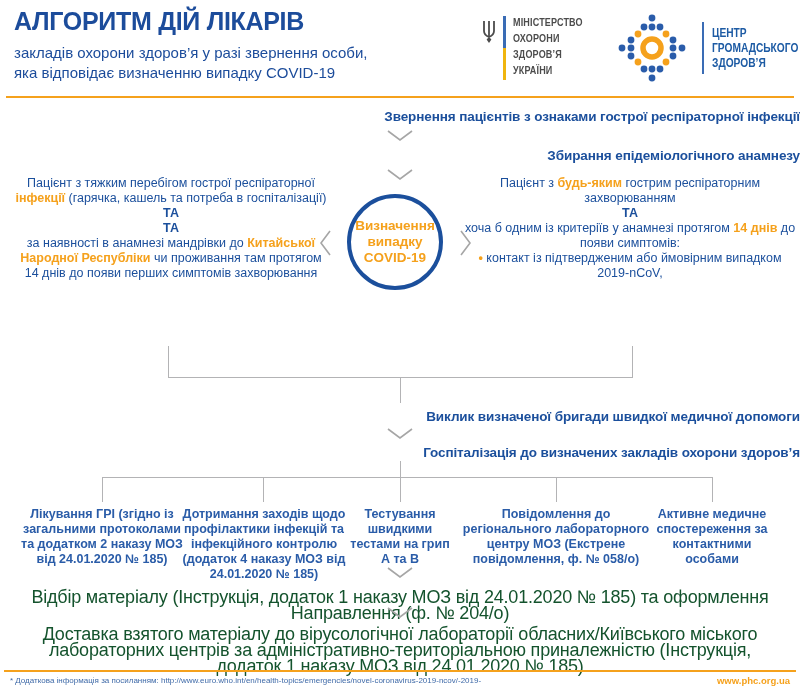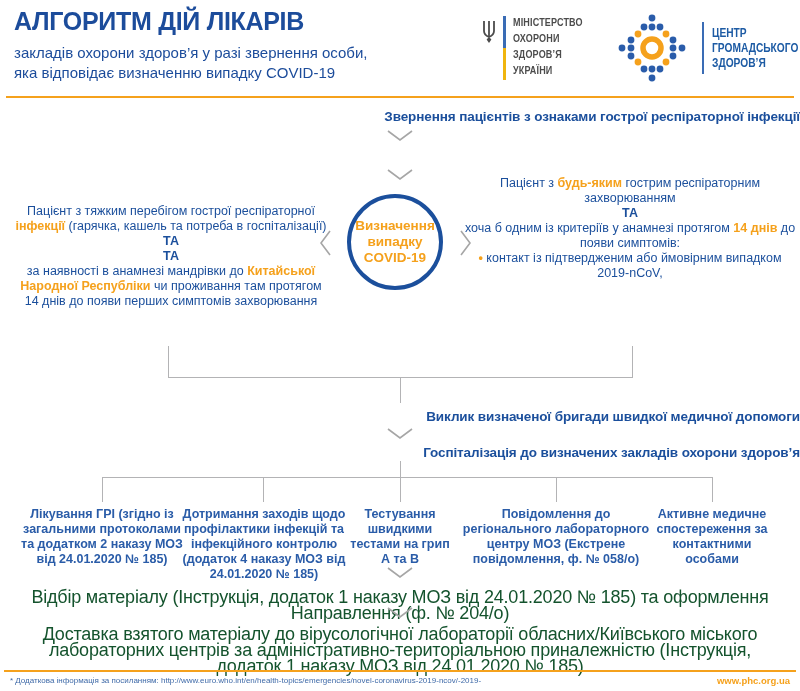--- a/index.html
+++ b/index.html
@@ -25,21 +25,21 @@
   .phc-logo { left:612px; top:8px; width:186px; height:80px; }
   .phc-bar { position:absolute; left:90px; top:14px; width:2px; height:52px; background:#3a6cb5; }
   .phc-text { position:absolute; left:100px; top:18px; font-size:12px; font-weight:bold; color:#1d5ba4;
               line-height:15px; transform:scaleX(0.85); transform-origin:left top; white-space:nowrap; }
 
   
   .step { left:0; width:800px; text-align:right; font-size:13.5px; font-weight:bold; color:#1b4f9c; letter-spacing:-0.1px; }
 
   
   .criteria { font-size:12.5px; line-height:15px; color:#1b4f9c; text-align:center; }
-  .crit-left { left:12px; top:176px; width:318px;margin-top:28px; }
+  .crit-left { left:12px; top:176px; width:318px; }
   .crit-right { left:463px; top:176px; width:334px; }
   .and { font-weight:bold; }
   .hl { color:#f5a11c; font-weight:bold; }
   .bul { color:#f5a11c; font-weight:bold; }
 
   
   .circle {
     left:347px; top:194px; width:96px; height:96px; border:4px solid #1b4f9c; border-radius:50%;
     background:#fff; display:flex; flex-direction:column; justify-content:center; align-items:center;
     font-size:13.5px; font-weight:bold; color:#f5a11c; line-height:16px; text-align:center;
@@ -125,20 +125,21 @@
       <div>ЗДОРОВ’Я</div>
     </div>
   </div>
 
   <div class="abs header-rule"></div>
 
   <div class="abs step" style="top:109px">Звернення пацієнтів з ознаками гострої респіраторної інфекції</div>
   <svg class="abs chev" style="left:387px;top:130px" width="26" height="12" viewBox="0 0 26 12">
       <polyline points="1,1 13,10 25,1" fill="none" stroke="#a6a6a6" stroke-width="1.6"></polyline>
     </svg>
+  <div class="abs step" style="top:148px">Збирання епідеміологічного анамнезу</div>
   <svg class="abs chev" style="left:387px;top:169px" width="26" height="12" viewBox="0 0 26 12">
       <polyline points="1,1 13,10 25,1" fill="none" stroke="#a6a6a6" stroke-width="1.6"></polyline>
     </svg>
 
   <div class="abs criteria crit-left">
     <span>Пацієнт з тяжким перебігом гострої респіраторної </span><span class="hl">інфекції</span><span> (гарячка, кашель та потреба в госпіталізації)</span>
     <div class="and">ТА</div>
     <div class="and">ТА</div>
     <span>за наявності в анамнезі мандрівки до </span><span class="hl">Китайської Народної Республіки</span><span> чи проживання там протягом 14 днів до появи перших симптомів захворювання</span>
   </div>

